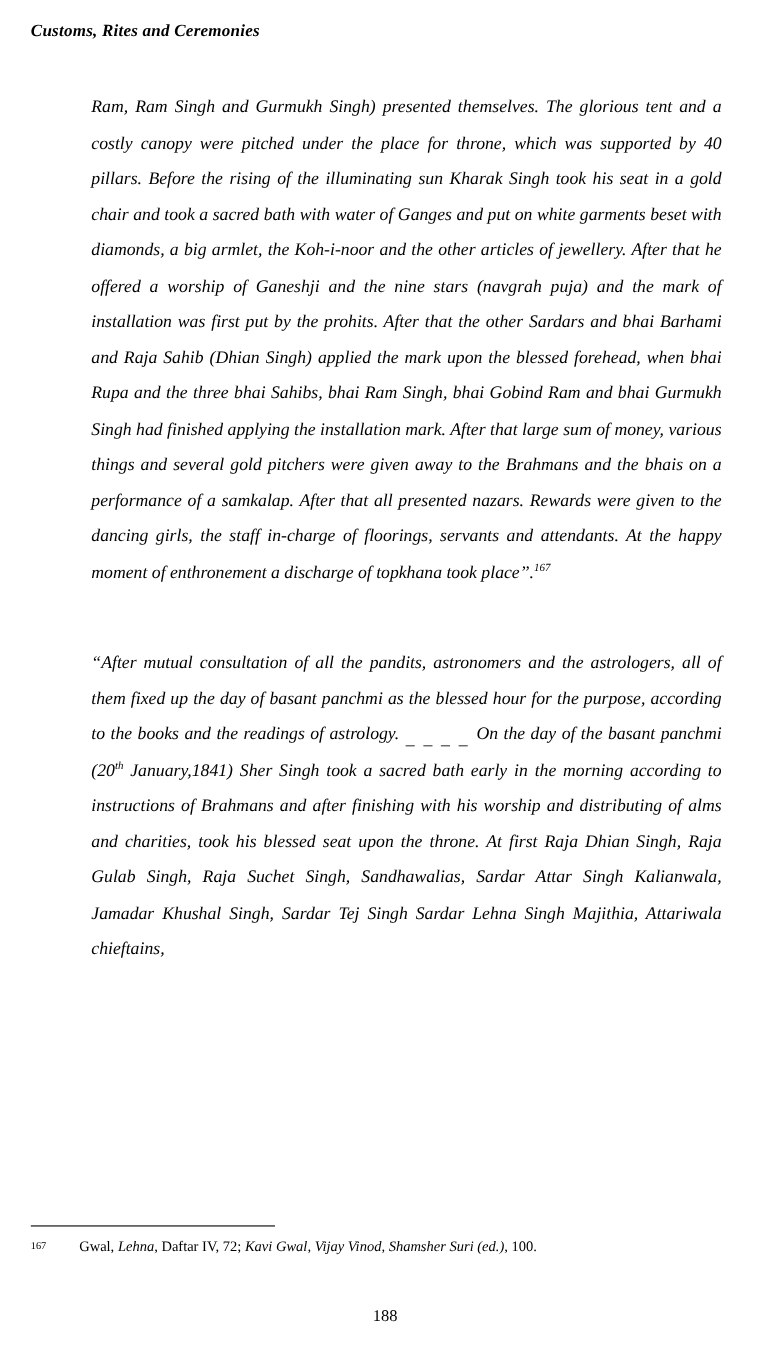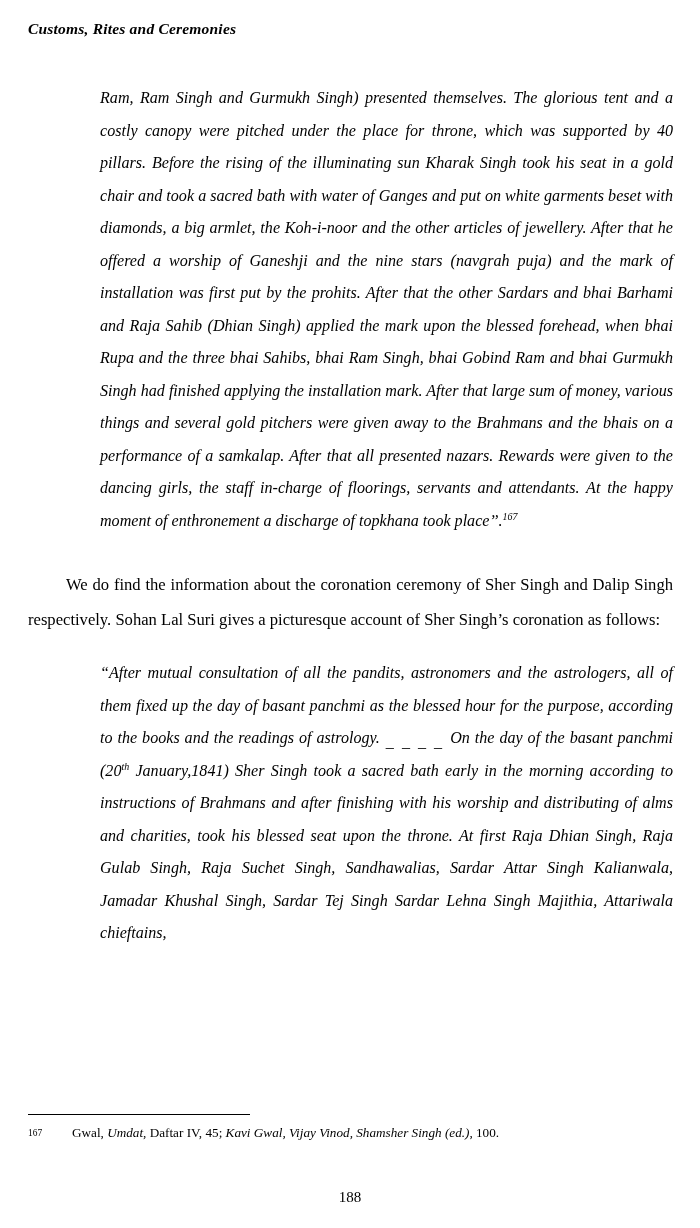--- a/index.html
+++ b/index.html
@@ -32,21 +32,21 @@
     font-size: 15.5px;
     font-weight: bold;
     font-style: italic;
     letter-spacing: 0.2px;
     white-space: nowrap;
   }
 
   
   .content {
     position: absolute;
-    left: 28px;
+    left: 11px;
     top: 82px;
     width: 645px;
   }
 
   
   .blockquote {
     margin: 0 0 0 72px;
     width: 573px;
     font-style: italic;
     font-size: 16.1px;
@@ -141,33 +141,32 @@
   <div class="running-head">Customs, Rites and Ceremonies</div>
 
   <div class="content">
 
     <blockquote class="blockquote">
       <p class="no-justify-last"><span>Ram, Ram Singh and Gurmukh Singh) presented themselves. The glorious tent and a costly canopy were pitched under the place for throne, which was supported by 40 pillars. Before the rising of the illuminating sun Kharak Singh took his seat in a gold chair and took a sacred bath with water of Ganges and put on white garments beset with diamonds, a big armlet, the Koh-i-noor and the other articles of jewellery. After that he offered a worship of Ganeshji and the nine stars (navgrah puja) and the mark of installation was first put by the prohits. After that the other Sardars and bhai Barhami and Raja Sahib (Dhian Singh) applied the mark upon the blessed forehead, when bhai Rupa and the three bhai Sahibs, bhai Ram Singh, bhai Gobind Ram and bhai Gurmukh Singh had finished applying the installation mark. After that large sum of money, various things and several gold pitchers were given away to the Brahmans and the bhais on a performance of a samkalap. After that all presented nazars. Rewards were given to the dancing girls, the staff in-charge of floorings, servants and attendants. At the happy moment of enthronement a discharge of topkhana took place’’.</span><sup>167</sup></p>
     </blockquote>
 
     <div class="spacer-lg"></div>
 
-    <p class="body-para">We do find the information about the coronation ceremony of Sher Singh and Dalip Singh respectively. Sohan Lal Suri gives a picturesque account of Sher Singh’s coronation as follows:</p>
 
     <div class="spacer-md"></div>
 
     <blockquote class="blockquote">
       <p class="no-justify-last"><span>“After mutual consultation of all the pandits, astronomers and the astrologers, all of them fixed up the day of basant panchmi as the blessed hour for the purpose, according to the books and the readings of astrology.</span><span class="gap-dashes">_ _ _ _</span><span>On the day of the basant panchmi (20</span><sup>th</sup><span> January,1841) Sher Singh took a sacred bath early in the morning according to instructions of Brahmans and after finishing with his worship and distributing of alms and charities, took his blessed seat upon the throne. At first Raja Dhian Singh, Raja Gulab Singh, Raja Suchet Singh, Sandhawalias, Sardar Attar Singh Kalianwala, Jamadar Khushal Singh, Sardar Tej Singh Sardar Lehna Singh Majithia, Attariwala chieftains,</span></p>
     </blockquote>
 
   </div>
 
   <div class="footnote-area">
     <div class="footnote-rule"></div>
     <div class="footnote">
       <span class="footnote-num">167</span>
-      <span class="footnote-text"><span>Gwal, </span><i>Umdat</i><span>, Daftar IV, 45; </span><i>Kavi Gwal, Vijay Vinod, Shamsher Singh (ed.)</i><span>, 100.</span></span>
+      <span class="footnote-text"><span>Gwal, </span><i>Lehna</i><span>, Daftar IV, 72; </span><i>Kavi Gwal, Vijay Vinod, Shamsher Suri (ed.)</i><span>, 100.</span></span>
     </div>
   </div>
 
   <div class="folio">188</div>
 
 </div>
 
 </body></html>

